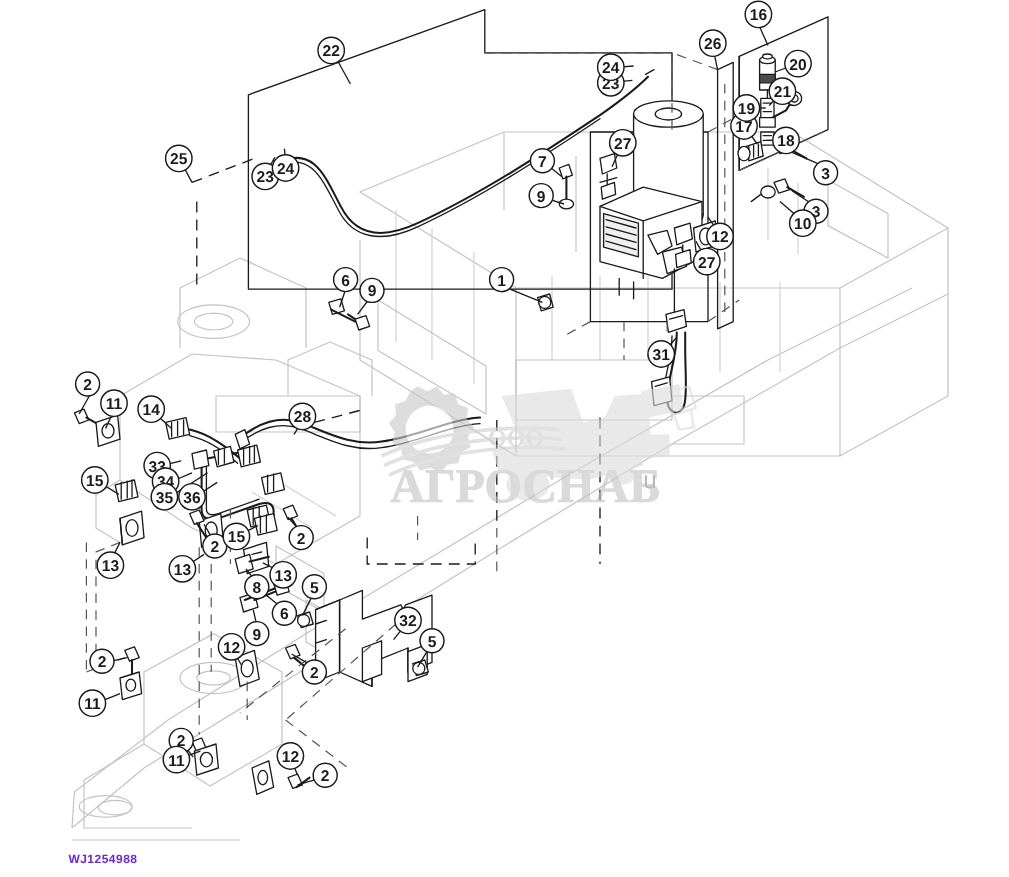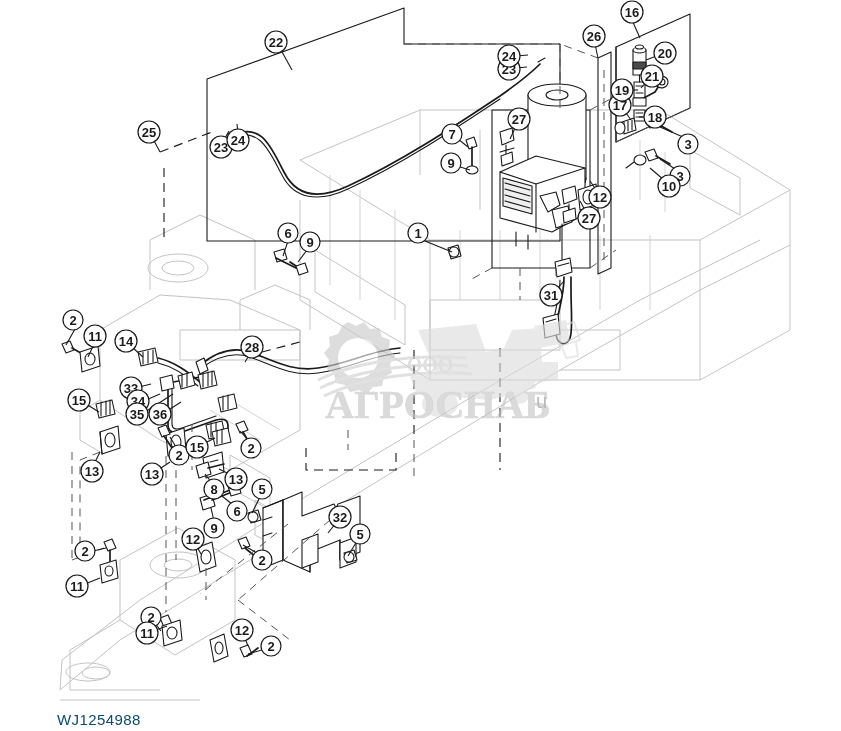--- a/index.html
+++ b/index.html
@@ -1,21 +1,21 @@
 <!DOCTYPE html>
 <html><head>
 <meta charset="utf-8">
 <title>Parts Diagram</title>
 <style>
   html,body{margin:0;padding:0;background:#ffffff;}
   body{font-family:"Liberation Sans",sans-serif;}
   #sheet{position:relative;width:841px;height:731px;background:#fff;overflow:hidden;}
   #svgroot{position:absolute;left:0;top:0;width:841px;height:731px;}
   .callout-txt{font-family:"Liberation Sans",sans-serif;font-size:13px;font-weight:bold;fill:#1a1a1a;}
-  .partno{position:absolute;left:57px;top:711px;font-size:15px;font-weight:normal;color:#0c4a6e;letter-spacing:.4px;white-space:nowrap;}
+  .partno{position:absolute;left:57px;top:711px;font-size:10px;font-weight:bold;color:#6d28d9;letter-spacing:.4px;white-space:nowrap;}
   #watermark{position:absolute;left:290px;top:318px;width:300px;height:125px;pointer-events:none;}
   #wm-u{position:absolute;left:536px;top:390px;font-size:20px;color:#b9b9b9;}
 </style>
 </head>
 <body>
 
 <div id="sheet">
 
   <svg id="svgroot" viewBox="0 0 841 731">
     <defs>

